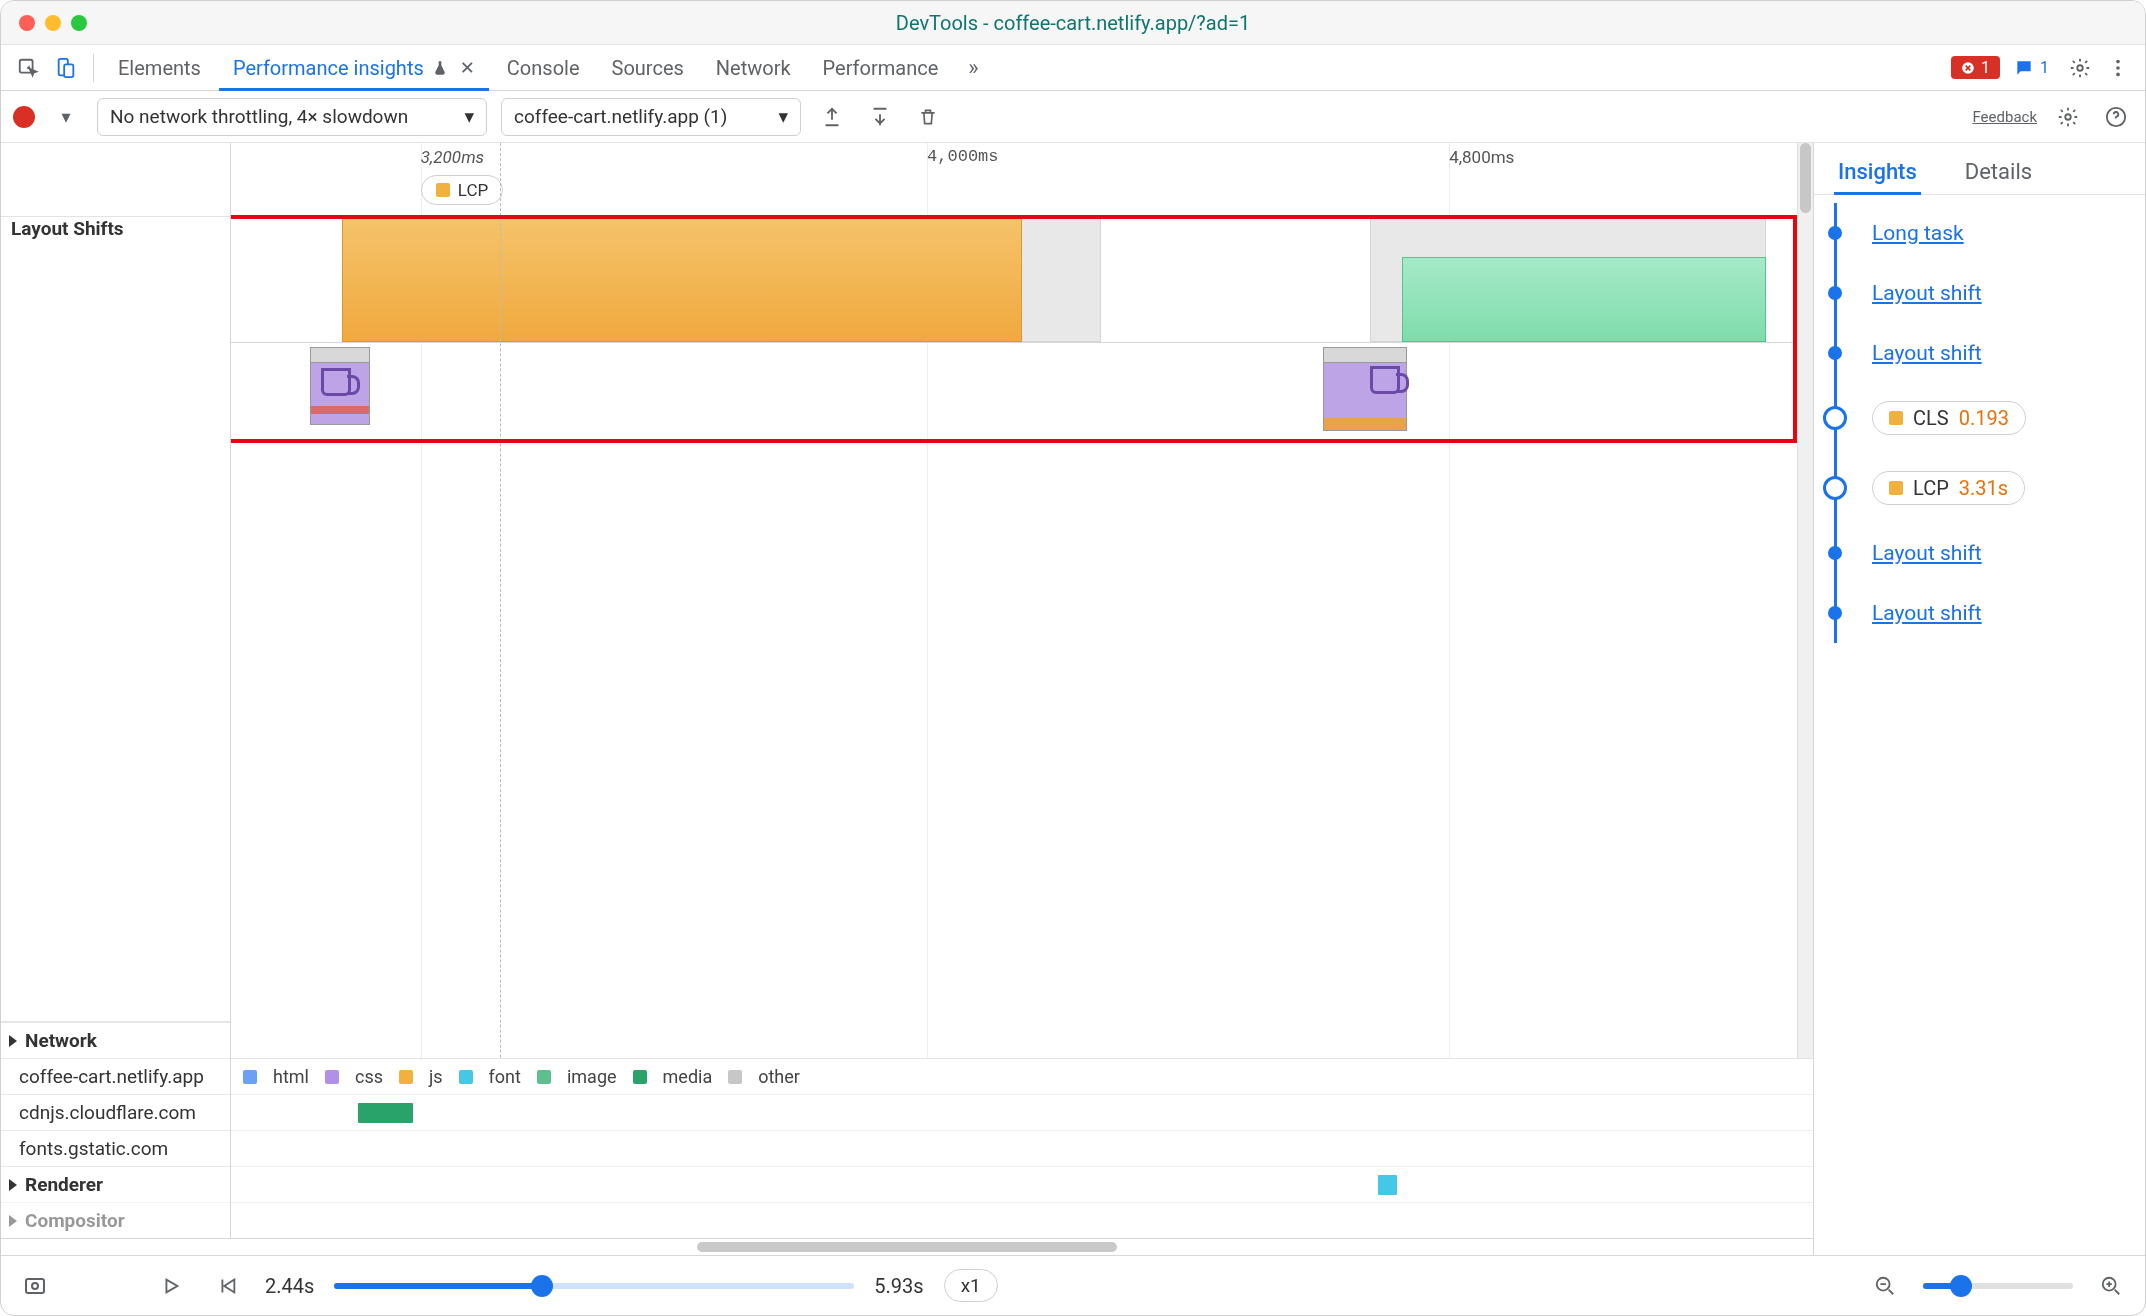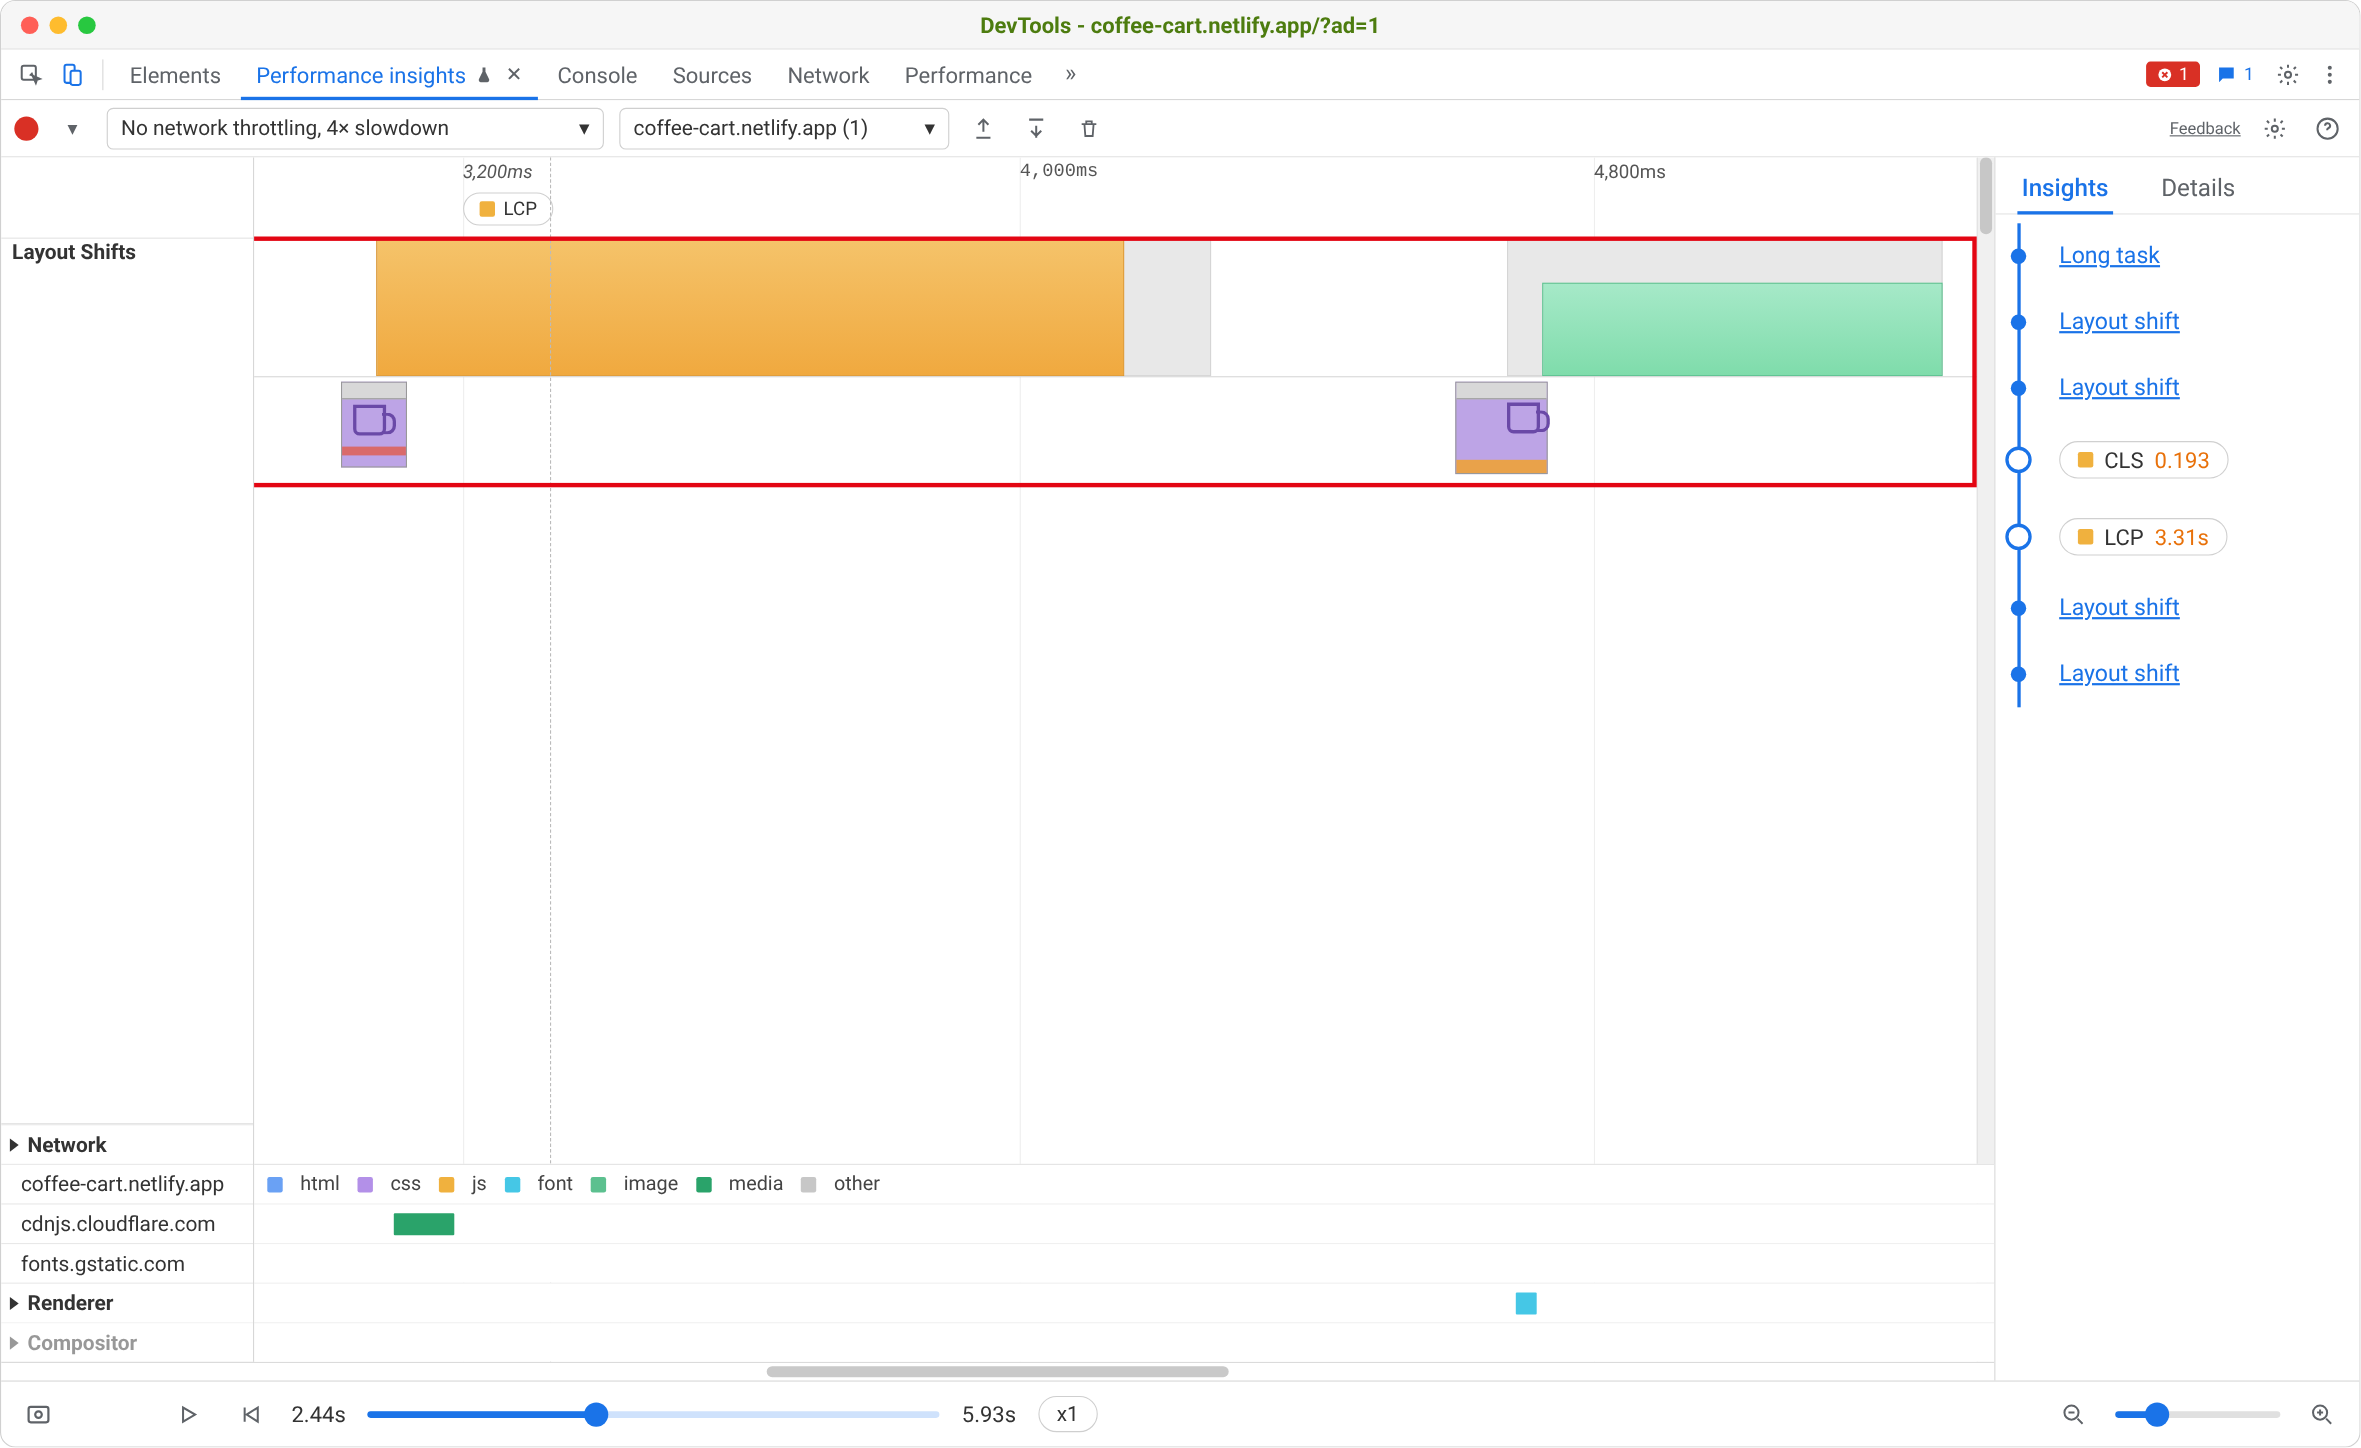--- a/index.html
+++ b/index.html
@@ -30,21 +30,21 @@
     position: relative;
     background: #f6f6f6;
   }
   .traffic-lights { display: flex; gap: 10px; padding-left: 18px; }
   .dot { width: 16px; height: 16px; border-radius: 50%; }
   .dot.red { background:#ff5f57; }
   .dot.yellow { background:#febc2e; }
   .dot.green { background:#28c840; }
   .titlebar-title {
     position: absolute; left: 50%; transform: translateX(-50%);
-    font-weight: 700; font-size: 20px; color:#4d7c0f;
+    font-weight: 400; font-size: 20px; color:#0f766e;
   }
   
   .tabstrip {
     display:flex; align-items:center; height: 46px;
     border-bottom: 1px solid #d7d7d7;
     padding: 0 10px; gap: 4px;
   }
   .tabstrip .iconbtn,
   .toolbar .iconbtn {
     width: 34px; height: 34px; display:flex; align-items:center; justify-content:center;
@@ -299,21 +299,21 @@
           <circle cx="12" cy="5" r="2"></circle>
           <circle cx="12" cy="12" r="2"></circle>
           <circle cx="12" cy="19" r="2"></circle>
         </svg>
     </div>
   </div>
 
   <div class="toolbar">
     <div class="rec-dot"></div>
     <div class="iconbtn">▾</div>
-    <div class="select" style="width:452px;">
+    <div class="select" style="width:390px;">
       <span>No network throttling, 4× slowdown</span>
       <span class="caret">▾</span>
     </div>
     <div class="select" style="width:300px;">
       <span>coffee-cart.netlify.app (1)</span>
       <span class="caret">▾</span>
     </div>
     <div class="iconbtn">
       <svg width="22" height="22" viewBox="0 0 24 24" fill="none" stroke="#5f6368" stroke-width="2">
           <path d="M12 3v12M7 8l5-5 5 5M5 21h14"></path>

